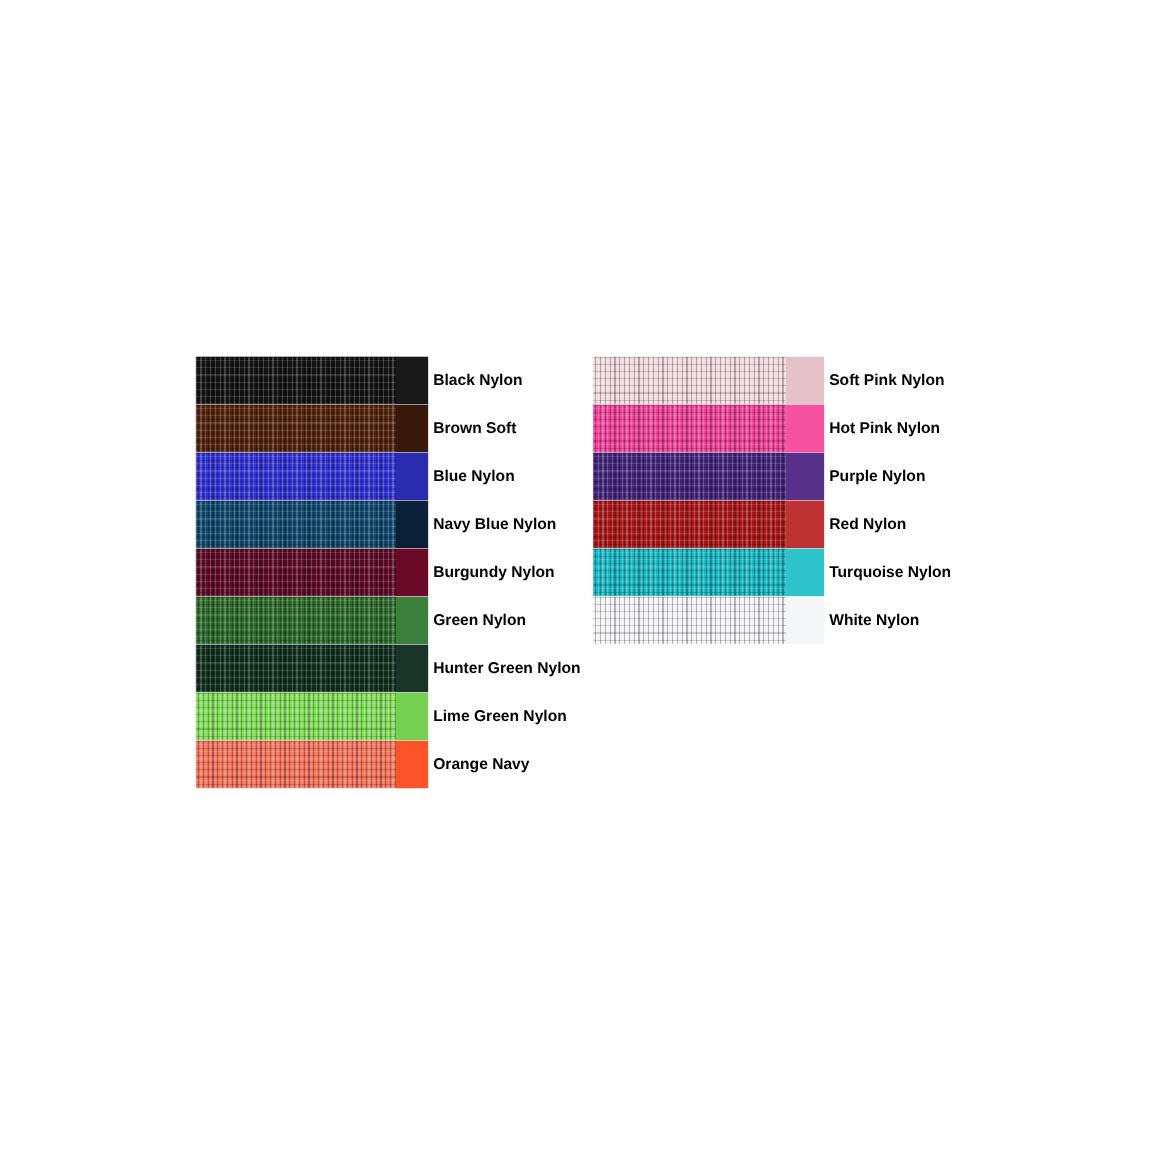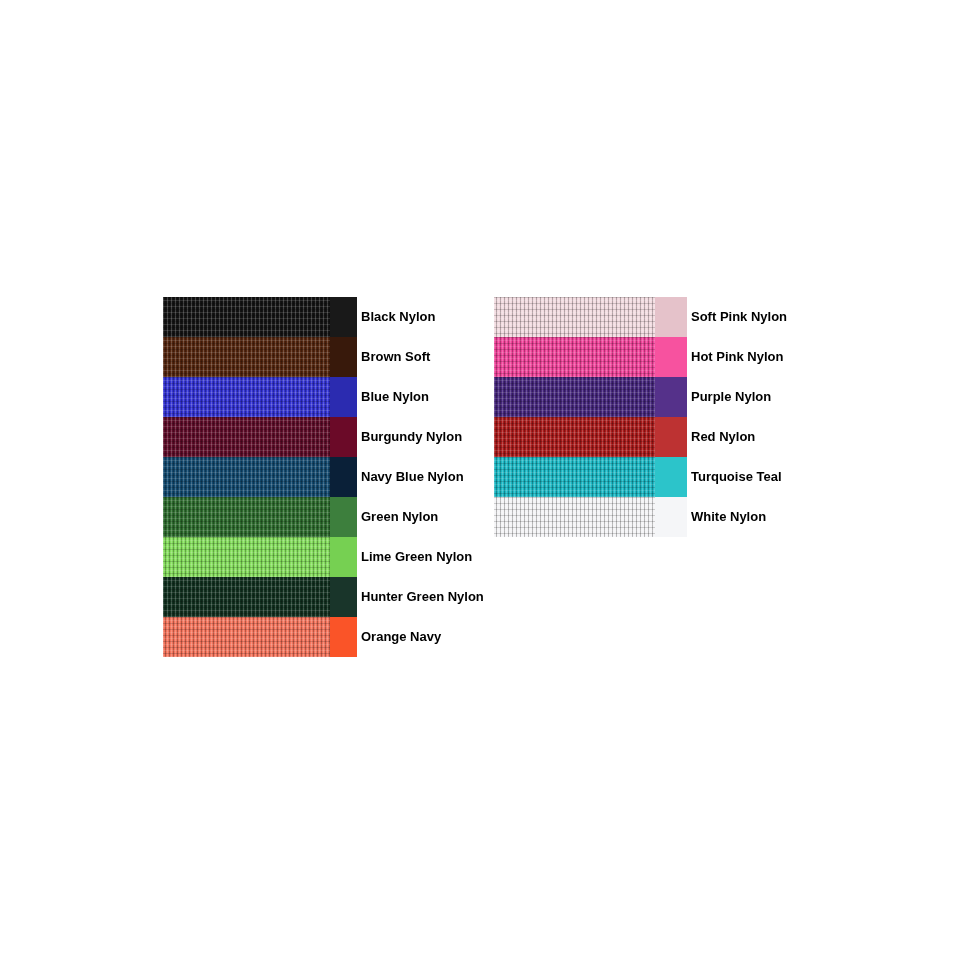--- a/index.html
+++ b/index.html
@@ -135,60 +135,60 @@
     <div class="swatch-row">
       <div class="webbing">
         <div class="webbing-texture" style="background-color: rgb(50, 50, 210);"></div>
         <div class="webbing-solid" style="background-color: rgb(43, 43, 176);"></div>
       </div>
       <div class="swatch-label">Blue Nylon</div>
     </div>
 
     <div class="swatch-row">
       <div class="webbing">
+        <div class="webbing-texture" style="background-color: rgb(18, 73, 110);"></div>
+        <div class="webbing-solid" style="background-color: rgb(10, 32, 56);"></div>
+      </div>
+      <div class="swatch-label">Navy Blue Nylon</div>
+    </div>
+
+    <div class="swatch-row">
+      <div class="webbing">
         <div class="webbing-texture" style="background-color: rgb(94, 12, 40);"></div>
         <div class="webbing-solid" style="background-color: rgb(107, 10, 40);"></div>
       </div>
       <div class="swatch-label">Burgundy Nylon</div>
     </div>
 
     <div class="swatch-row">
       <div class="webbing">
-        <div class="webbing-texture" style="background-color: rgb(18, 73, 110);"></div>
-        <div class="webbing-solid" style="background-color: rgb(10, 32, 56);"></div>
-      </div>
-      <div class="swatch-label">Navy Blue Nylon</div>
-    </div>
-
-    <div class="swatch-row">
-      <div class="webbing">
         <div class="webbing-texture" style="background-color: rgb(45, 107, 45);"></div>
         <div class="webbing-solid" style="background-color: rgb(61, 127, 61);"></div>
       </div>
       <div class="swatch-label">Green Nylon</div>
     </div>
 
     <div class="swatch-row">
       <div class="webbing">
+        <div class="webbing-texture" style="background-color: rgb(17, 48, 31);"></div>
+        <div class="webbing-solid" style="background-color: rgb(25, 53, 42);"></div>
+      </div>
+      <div class="swatch-label">Hunter Green Nylon</div>
+    </div>
+
+    <div class="swatch-row">
+      <div class="webbing">
         <div class="webbing-texture" style="background-color: rgb(132, 221, 92);"></div>
         <div class="webbing-solid" style="background-color: rgb(118, 208, 82);"></div>
       </div>
       <div class="swatch-label">Lime Green Nylon</div>
     </div>
 
     <div class="swatch-row">
       <div class="webbing">
-        <div class="webbing-texture" style="background-color: rgb(17, 48, 31);"></div>
-        <div class="webbing-solid" style="background-color: rgb(25, 53, 42);"></div>
-      </div>
-      <div class="swatch-label">Hunter Green Nylon</div>
-    </div>
-
-    <div class="swatch-row">
-      <div class="webbing">
         <div class="webbing-texture" style="background-color: rgb(244, 116, 92);"></div>
         <div class="webbing-solid" style="background-color: rgb(250, 84, 40);"></div>
       </div>
       <div class="swatch-label">Orange Navy</div>
     </div>
 
   </div>
 
   <div class="swatch-column right">
 
@@ -224,21 +224,21 @@
       </div>
       <div class="swatch-label">Red Nylon</div>
     </div>
 
 
     <div class="swatch-row">
       <div class="webbing">
         <div class="webbing-texture" style="background-color: rgb(27, 184, 196);"></div>
         <div class="webbing-solid" style="background-color: rgb(44, 196, 202);"></div>
       </div>
-      <div class="swatch-label">Turquoise Teal</div>
+      <div class="swatch-label">Turquoise Nylon</div>
     </div>
 
     <div class="swatch-row">
       <div class="webbing">
         <div class="webbing-texture" style="background-color: rgb(244, 244, 246);"></div>
         <div class="webbing-solid" style="background-color: rgb(245, 246, 248);"></div>
       </div>
       <div class="swatch-label">White Nylon</div>
     </div>
 

